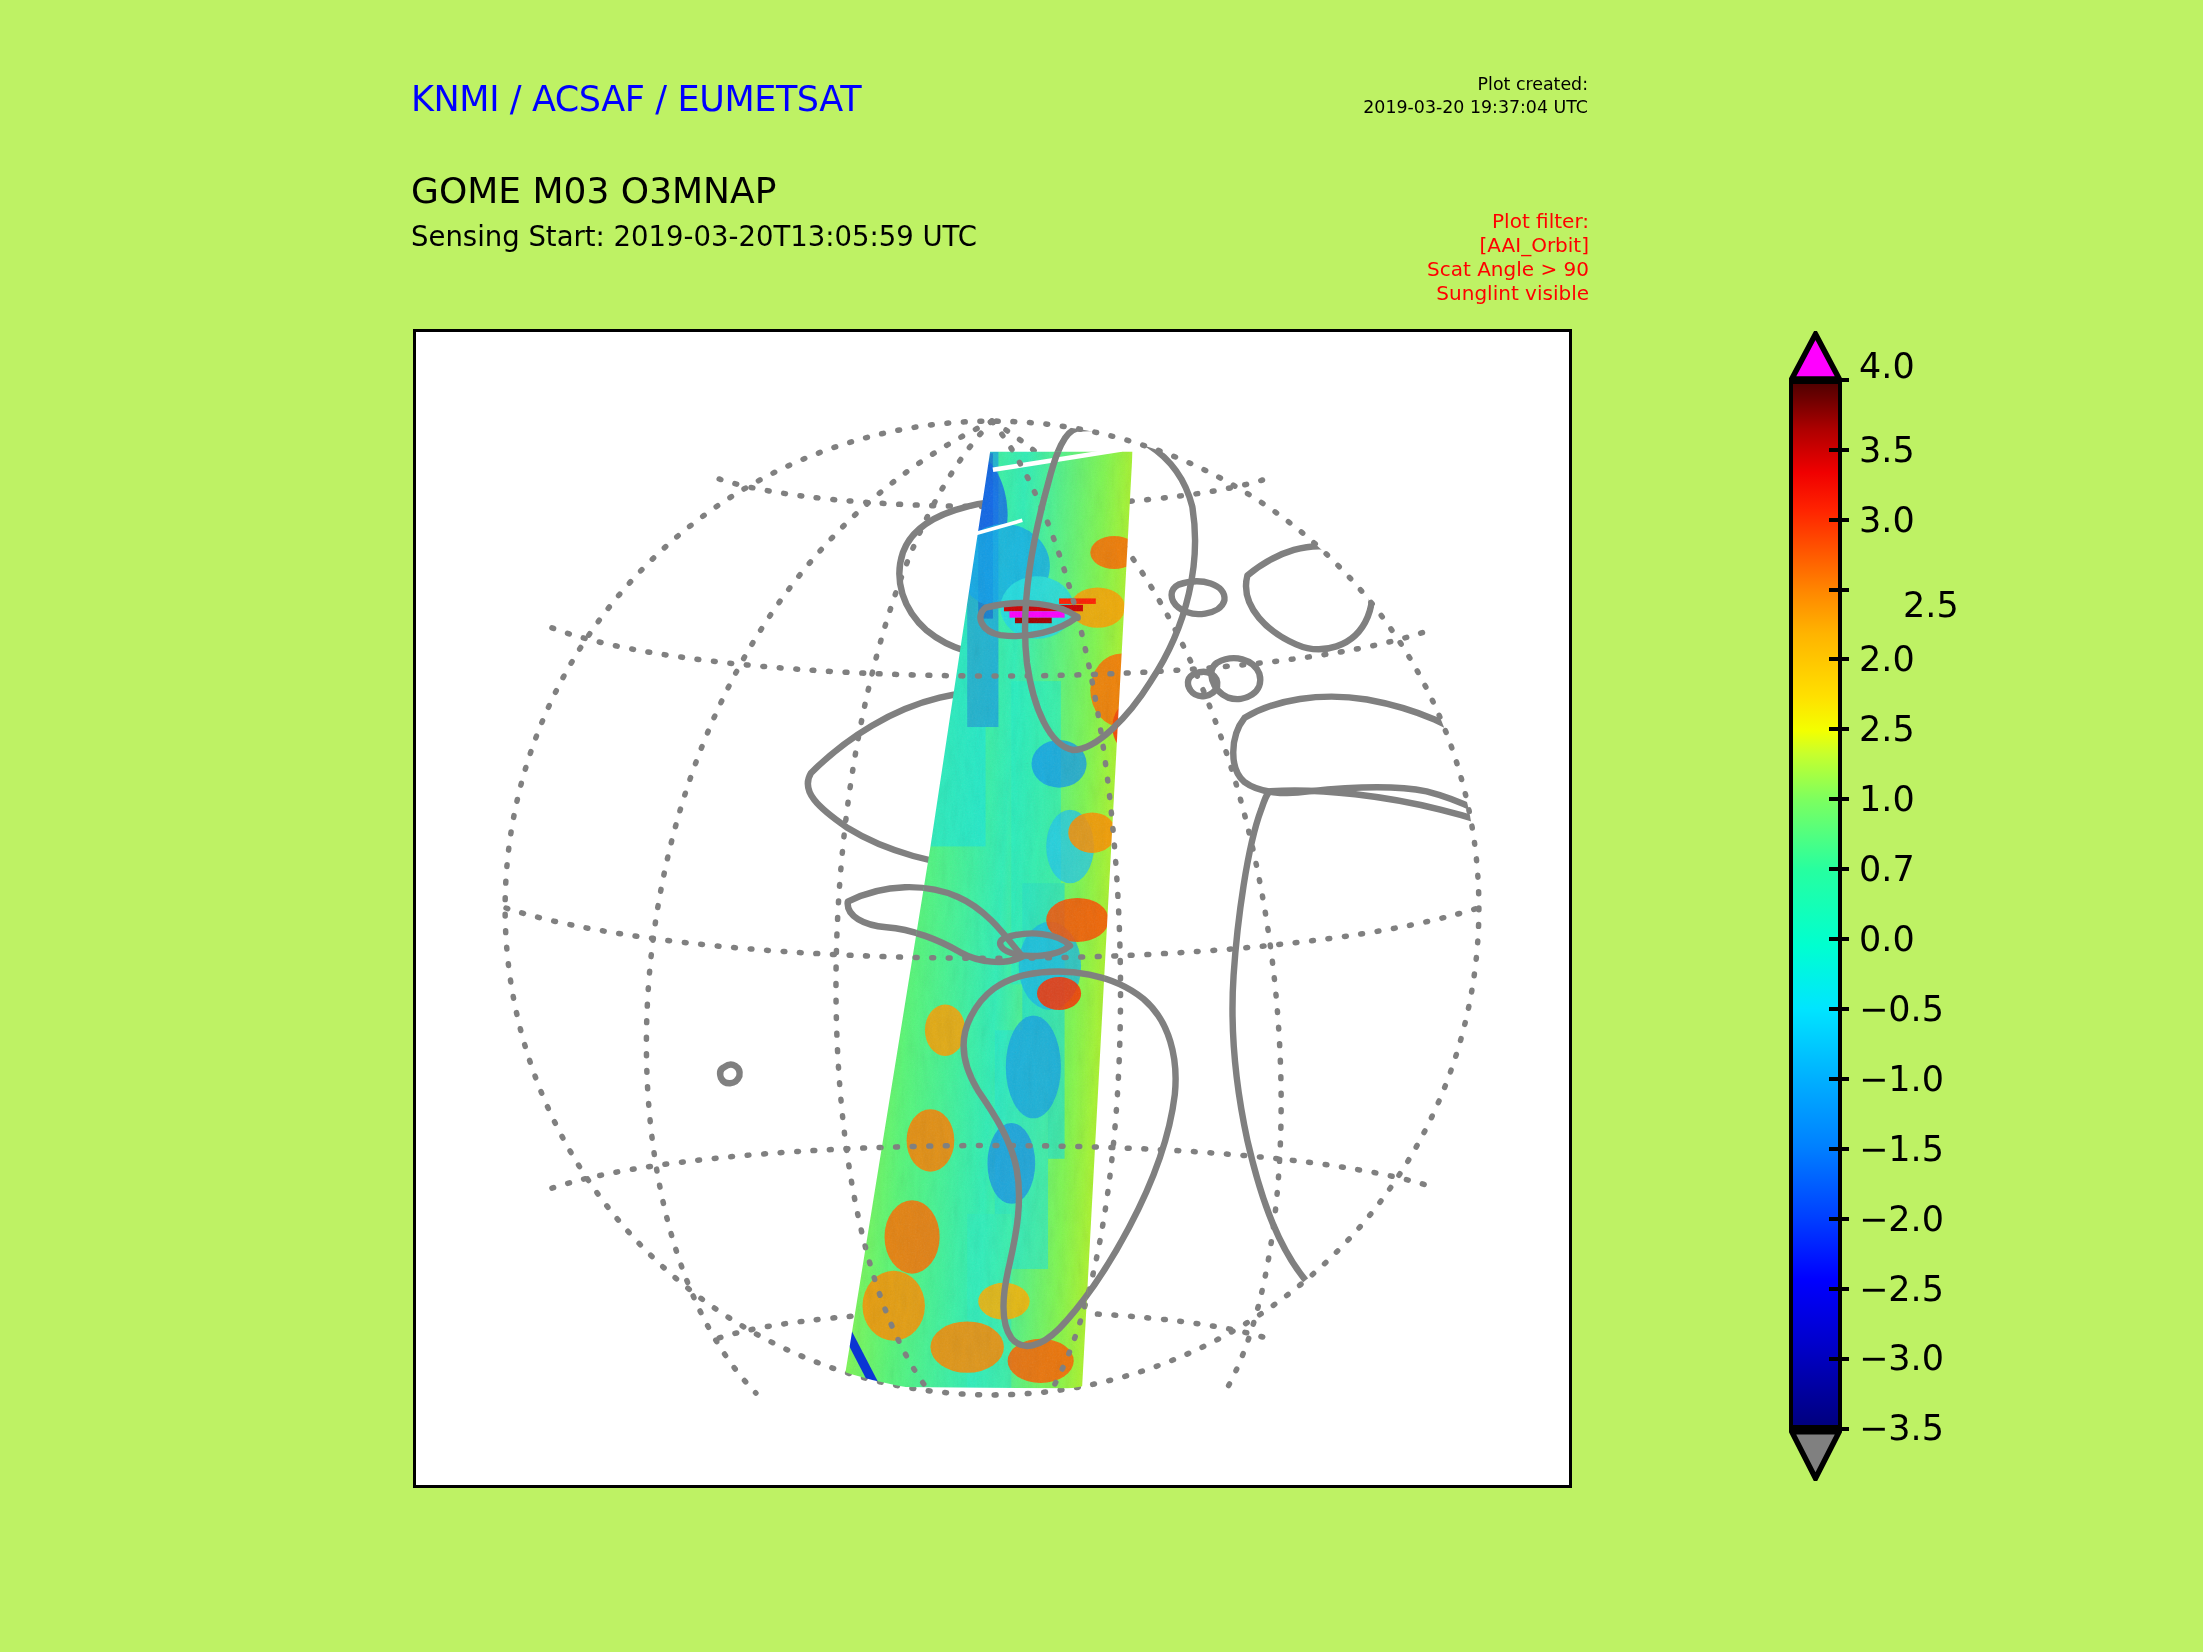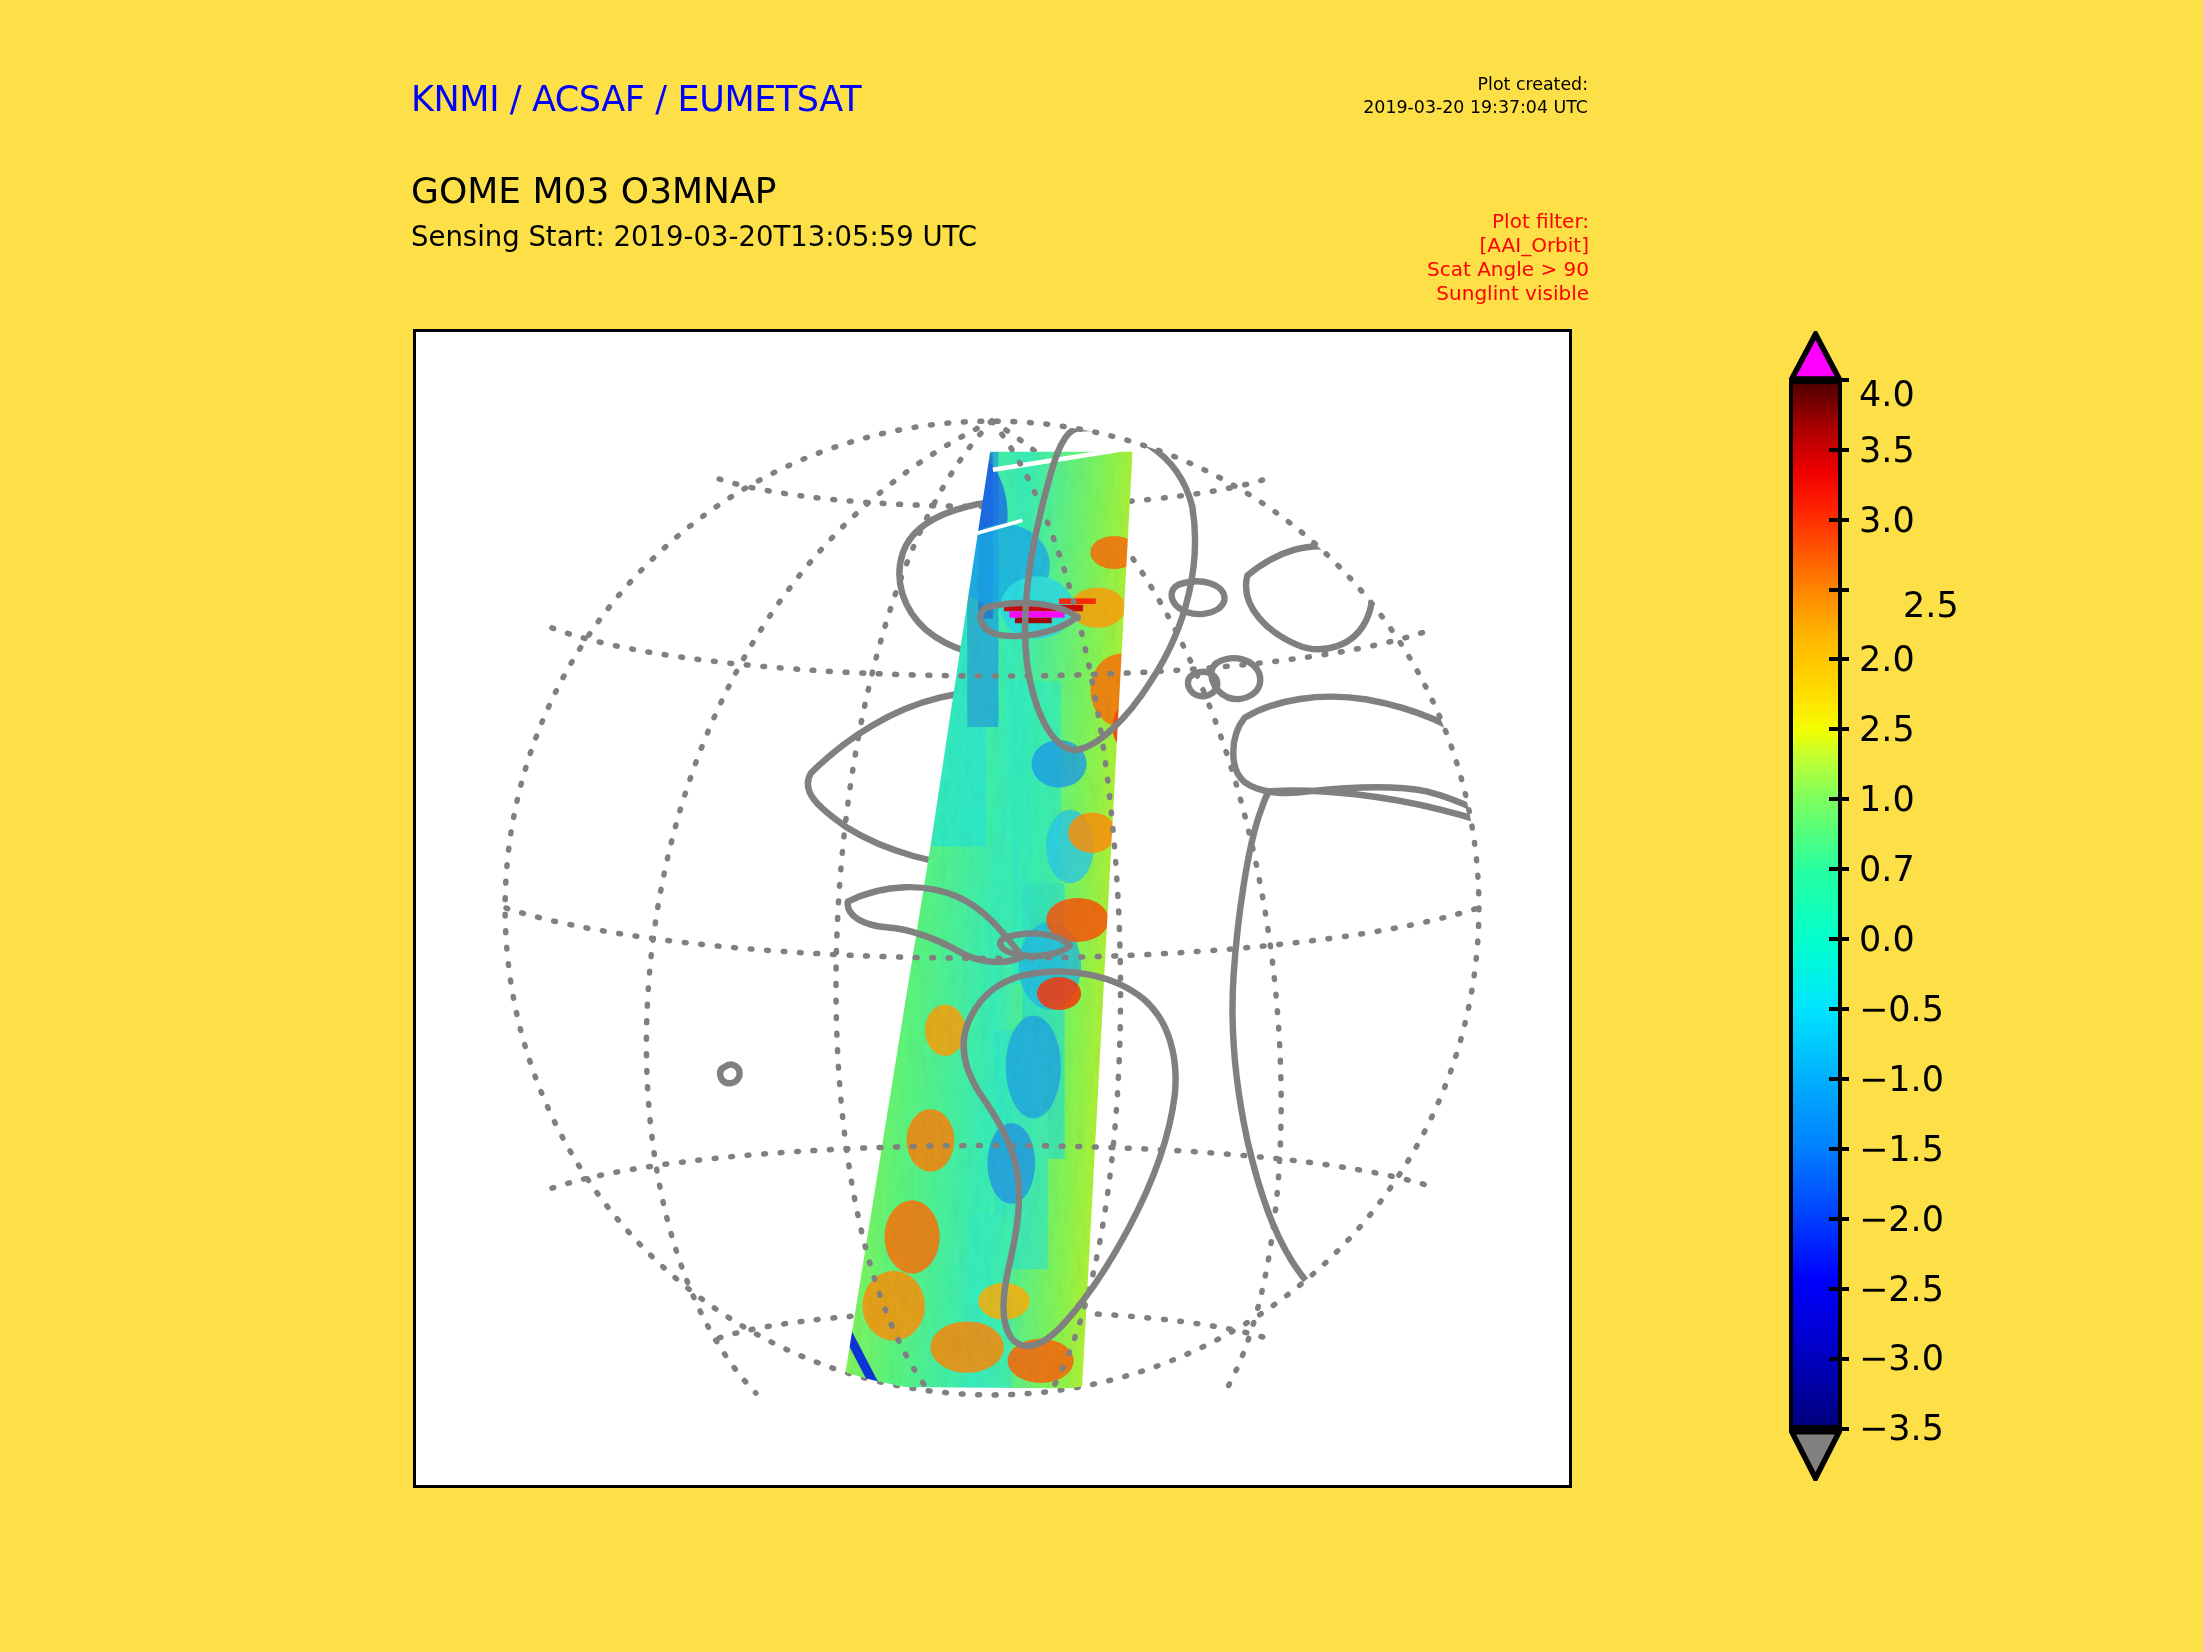--- a/index.html
+++ b/index.html
@@ -2,21 +2,21 @@
 <html style="font-size:14.7px"><head>
 <meta charset="utf-8">
 <style>
   * { box-sizing: border-box; margin: 0; padding: 0; }
   html, body {
     width: 2204px; height: 1653px;
     background: #ffffff;
     font-family: "DejaVu Sans", sans-serif;
     overflow: hidden;
   }
-  #page { position: relative; width: 2204px; height: 1653px; background:#fde047; }
+  #page { position: relative; width: 2204px; height: 1653px; background:#bef264; }
 
   
   .org-title {
     position: absolute; left: 411px; top: 79px;
     font-size: 35px; color: #0000ff;
     font-family: "DejaVu Sans", sans-serif;
     letter-spacing: -0.4px;
     white-space: nowrap;
   }
   .created-block {
@@ -330,21 +330,21 @@
   <div id="colorbar-wrap">
     <svg id="cb-over" viewBox="0 0 58 55">
       <polygon points="29,3 55,52 3,52" fill="#ff00ff" stroke="#000000" stroke-width="6"></polygon>
     </svg>
     <div id="cb-body"></div>
     <svg id="cb-under" viewBox="0 0 58 58">
       <polygon points="3,4 55,4 29,55" fill="#808080" stroke="#000000" stroke-width="6"></polygon>
     </svg>
     <div id="cb-ticks">
         <div class="cb-tick" style="top: 47px;"></div>
-        <div class="cb-label" style="top: 63px;">4.0</div>
+        <div class="cb-label" style="top: 35px;">4.0</div>
         <div class="cb-tick" style="top: 117px;"></div>
         <div class="cb-label" style="top: 119px;">3.5</div>
         <div class="cb-tick" style="top: 187px;"></div>
         <div class="cb-label" style="top: 189px;">3.0</div>
         <div class="cb-tick" style="top: 257px;"></div>
         <div class="cb-label" style="top: 274px; margin-left: 44px;">2.5</div>
         <div class="cb-tick" style="top: 326px;"></div>
         <div class="cb-label" style="top: 328px;">2.0</div>
         <div class="cb-tick" style="top: 396px;"></div>
         <div class="cb-label" style="top: 398px;">2.5</div>

